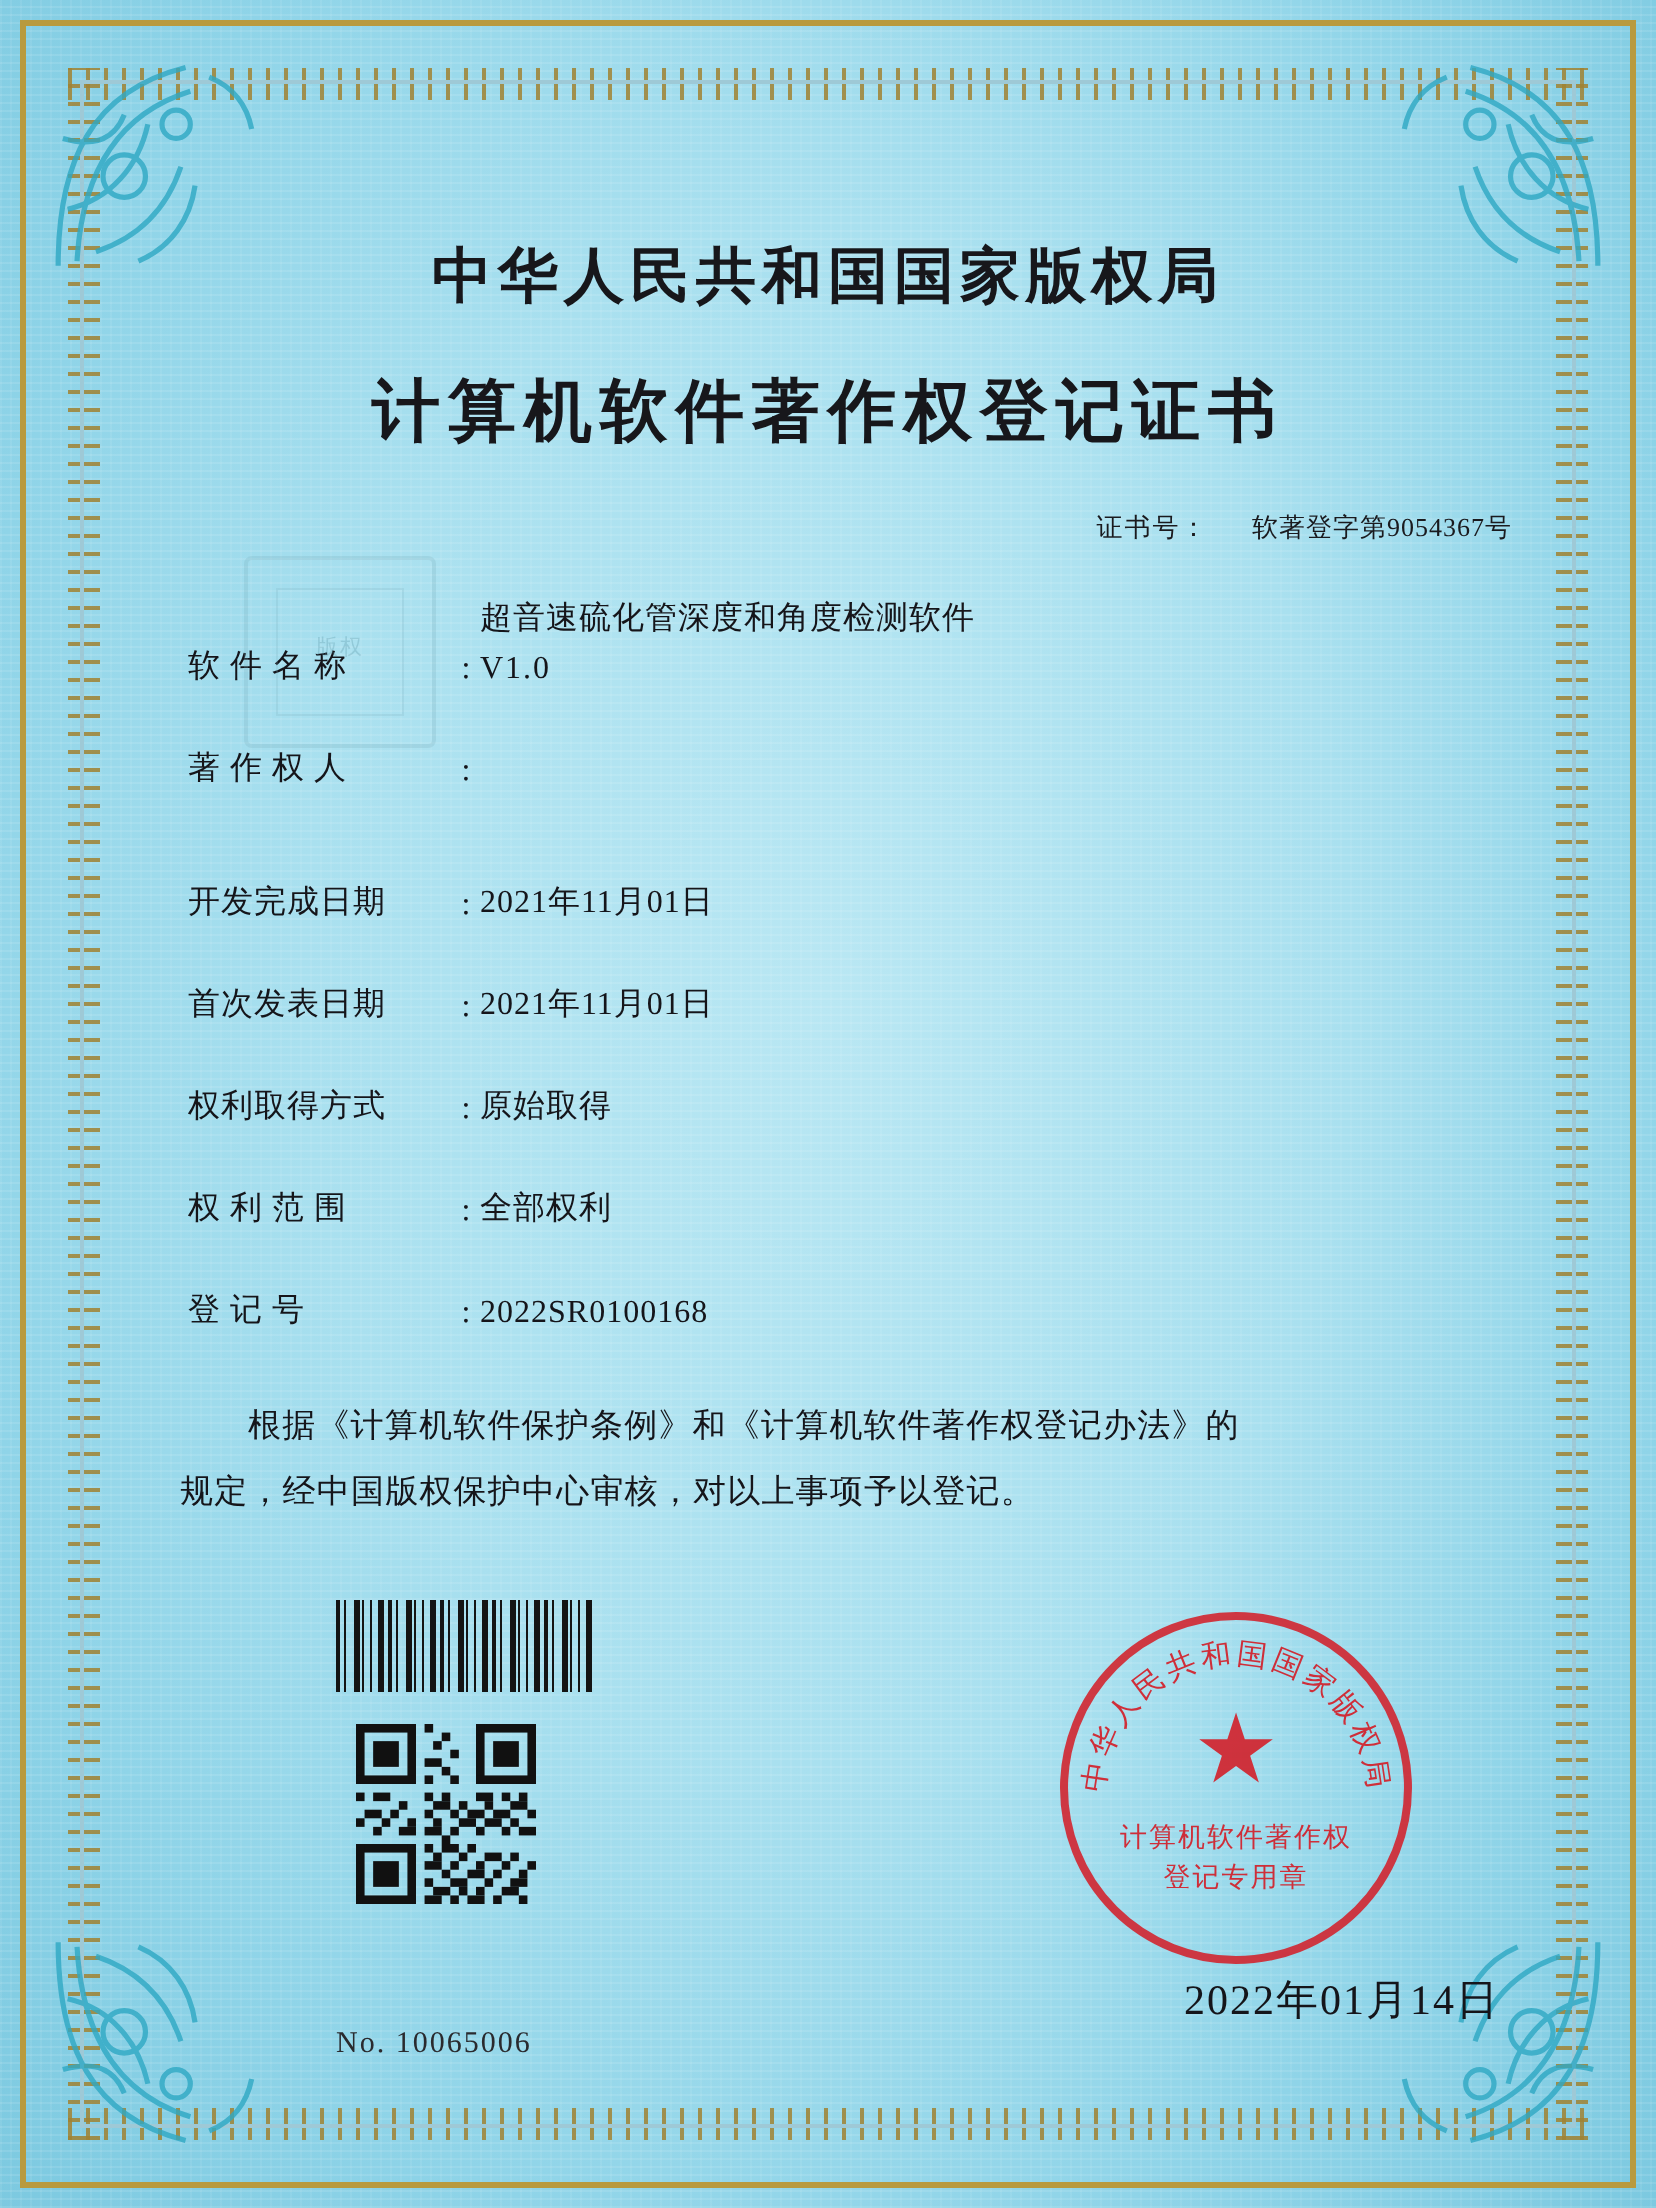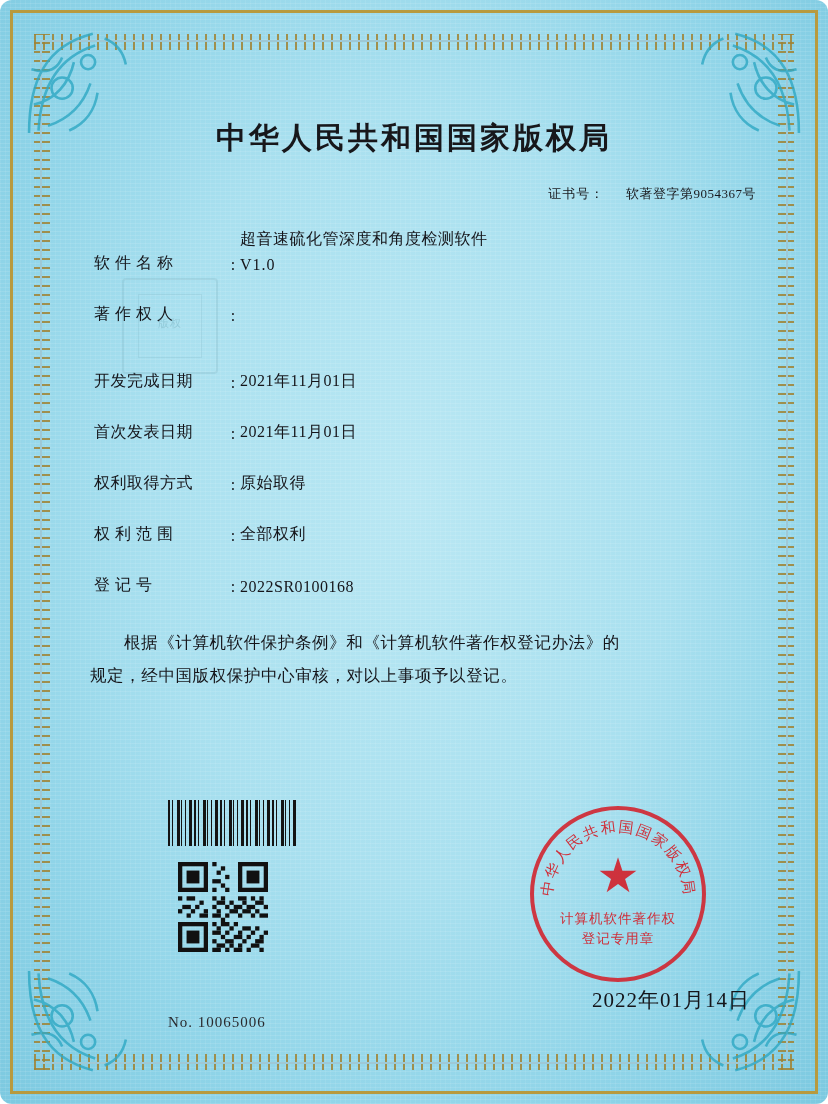--- a/index.html
+++ b/index.html
@@ -17,21 +17,20 @@
   .certificate {
     position: relative;
     width: 828px;
     height: 1104px;
     background:
       repeating-linear-gradient(0deg, rgba(255,255,255,0.10) 0px, rgba(255,255,255,0.10) 1px, rgba(255,255,255,0) 1px, rgba(255,255,255,0) 4px),
       repeating-linear-gradient(90deg, rgba(255,255,255,0.07) 0px, rgba(255,255,255,0.07) 1px, rgba(255,255,255,0) 1px, rgba(255,255,255,0) 5px),
       radial-gradient(ellipse at 50% 45%, #b9e7f3 0%, #a9e0ef 45%, #8fd4e8 75%, #7cc9e0 100%);
     box-sizing: border-box;
     overflow: hidden;
-    border-radius: 12px;
   }
 
   
   .border-outer {
     position: absolute;
     left: 10px; top: 10px; right: 10px; bottom: 10px;
     border: 3px solid #b89a3e;
     box-sizing: border-box;
   }
   .border-key {
@@ -333,20 +332,21 @@
       <circle cx="56" cy="34" r="6"></circle>
       <path d="M8 40 C22 44 30 40 34 30"></path>
       <path d="M40 92 C54 86 62 74 64 60"></path>
       <path d="M70 14 C80 18 86 26 88 36"></path>
     </g>
   </svg>
 
   <div class="content">
 
     <div class="title-main">中华人民共和国国家版权局</div>
+    <div class="title-sub">计算机软件著作权登记证书</div>
 
     <div class="cert-no">
       <span class="label">证书号：</span>
       <span class="value">软著登字第9054367号</span>
     </div>
 
     <div class="watermark">
       <div class="wm-text">版权</div>
     </div>
 

